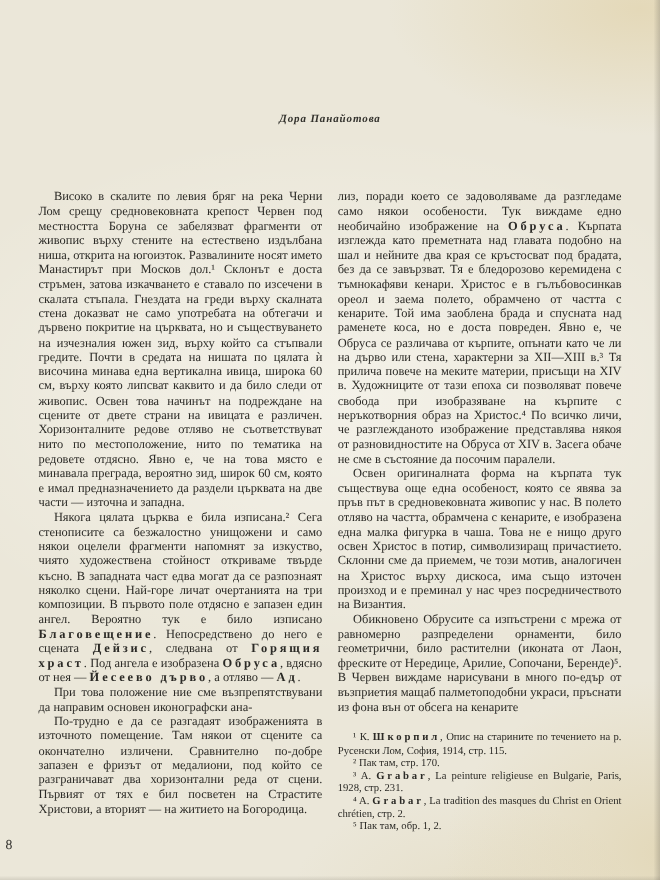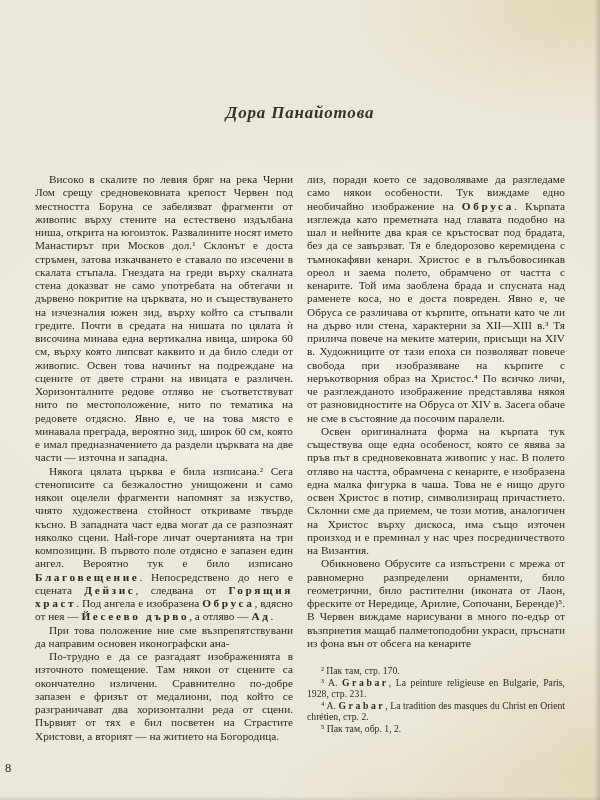--- a/index.html
+++ b/index.html
@@ -31,21 +31,21 @@
   .title {
     position: absolute; top: 56px; left: 0; width: 100%;
     text-align: center;
     font-size: 21.5px; font-weight: 400;
     letter-spacing: 0.5px;
     color: #2e2d29;
   }
   .author {
     position: absolute; top: 103px; left: 0; width: 100%;
     text-align: center;
-    font-size: 17px; font-style: italic; font-weight: 600;
+    font-size: 10px; font-style: italic; font-weight: 600;
     letter-spacing: 0.8px;
     color: #33322d;
   }
   .columns {
     position: absolute; top: 137px; left: 35px; right: 35px; bottom: 30px;
     display: flex; gap: 14px;
   }
   .col {
     width: 258px; flex: 0 0 258px;
     font-size: 11.3px; line-height: 13.25px;
@@ -78,20 +78,21 @@
         <p><span>Някога цялата църква е била изписана.² Сега стенописите са безжалостно унищожени и само някои оцелели фрагменти напомнят за изкуство, чиято художествена стойност откриваме твърде късно. В западната част едва могат да се разпознаят няколко сцени. Най-горе личат очертанията на три композиции. В първото поле отдясно е запазен един ангел. Вероятно тук е било изписано </span><span class="sp">Благовещение</span><span>. Непосредствено до него е сцената </span><span class="sp">Дейзис</span><span>, следвана от </span><span class="sp">Горящия храст</span><span>. Под ангела е изобразена </span><span class="sp">Обруса</span><span>, вдясно от нея — </span><span class="sp">Йесеево дърво</span><span>, а отляво — </span><span class="sp">Ад</span><span>.</span></p>
         <p><span>При това положение ние сме възпрепятствувани да направим основен иконографски ана-</span></p>
         <p><span>По-трудно е да се разгадаят изображенията в източното помещение. Там някои от сцените са окончателно изличени. Сравнително по-добре запазен е фризът от медалиони, под който се разграничават два хоризонтални реда от сцени. Първият от тях е бил посветен на Страстите Христови, а вторият — на житието на Богородица.</span></p>
       </div>
     <div class="col" id="col-right">
 
     <p class="noindent"><span>лиз, поради което се задоволяваме да разгледаме само някои особености. Тук виждаме едно необичайно изображение на </span><span class="sp">Обруса</span><span>. Кърпата изглежда като преметната над главата подобно на шал и нейните два края се кръстосват под брадата, без да се завързват. Тя е бледорозово керемидена с тъмнокафяви кенари. Христос е в гълъбовосинкав ореол и заема полето, обрамчено от частта с кенарите. Той има заоблена брада и спусната над раменете коса, но е доста повреден. Явно е, че Обруса се различава от кърпите, опънати като че ли на дърво или стена, характерни за XII—XIII в.³ Тя прилича повече на меките материи, присъщи на XIV в. Художниците от тази епоха си позволяват повече свобода при изобразяване на кърпите с неръкотворния образ на Христос.⁴ По всичко личи, че разглежданото изображение представлява някоя от разновидностите на Обруса от XIV в. Засега обаче не сме в състояние да посочим паралели.</span></p>
         <p><span>Освен оригиналната форма на кърпата тук съществува още една особеност, която се явява за пръв път в средновековната живопис у нас. В полето отляво на частта, обрамчена с кенарите, е изобразена една малка фигурка в чаша. Това не е нищо друго освен Христос в потир, символизиращ причастието. Склонни сме да приемем, че този мотив, аналогичен на Христос върху дискоса, има също източен произход и е преминал у нас чрез посредничеството на Византия.</span></p>
         <p><span>Обикновено Обрусите са изпъстрени с мрежа от равномерно разпределени орнаменти, било геометрични, било растителни (иконата от Лаон, фреските от Нередице, Арилие, Сопочани, Беренде)⁵. В Червен виждаме нарисувани в много по-едър от възприетия мащаб палметоподобни украси, пръснати из фона вън от обсега на кенарите</span></p>
         <div class="footnotes">
+          <p><span>¹ К. </span><span class="sp">Шкорпил</span><span>, Опис на старините по течението на р. Русенски Лом, София, 1914, стр. 115.</span></p>
           <p><span>² Пак там, стр. 170.</span></p>
           <p><span>³ A. </span><span class="sp">Grabar</span><span>, La peinture religieuse en Bulgarie, Paris, 1928, стр. 231.</span></p>
           <p><span>⁴ A. </span><span class="sp">Grabar</span><span>, La tradition des masques du Christ en Orient chrétien, стр. 2.</span></p>
           <p><span>⁵ Пак там, обр. 1, 2.</span></p>
         </div>
       </div>
   </div>
 
   <div class="page-number">8</div>
 

